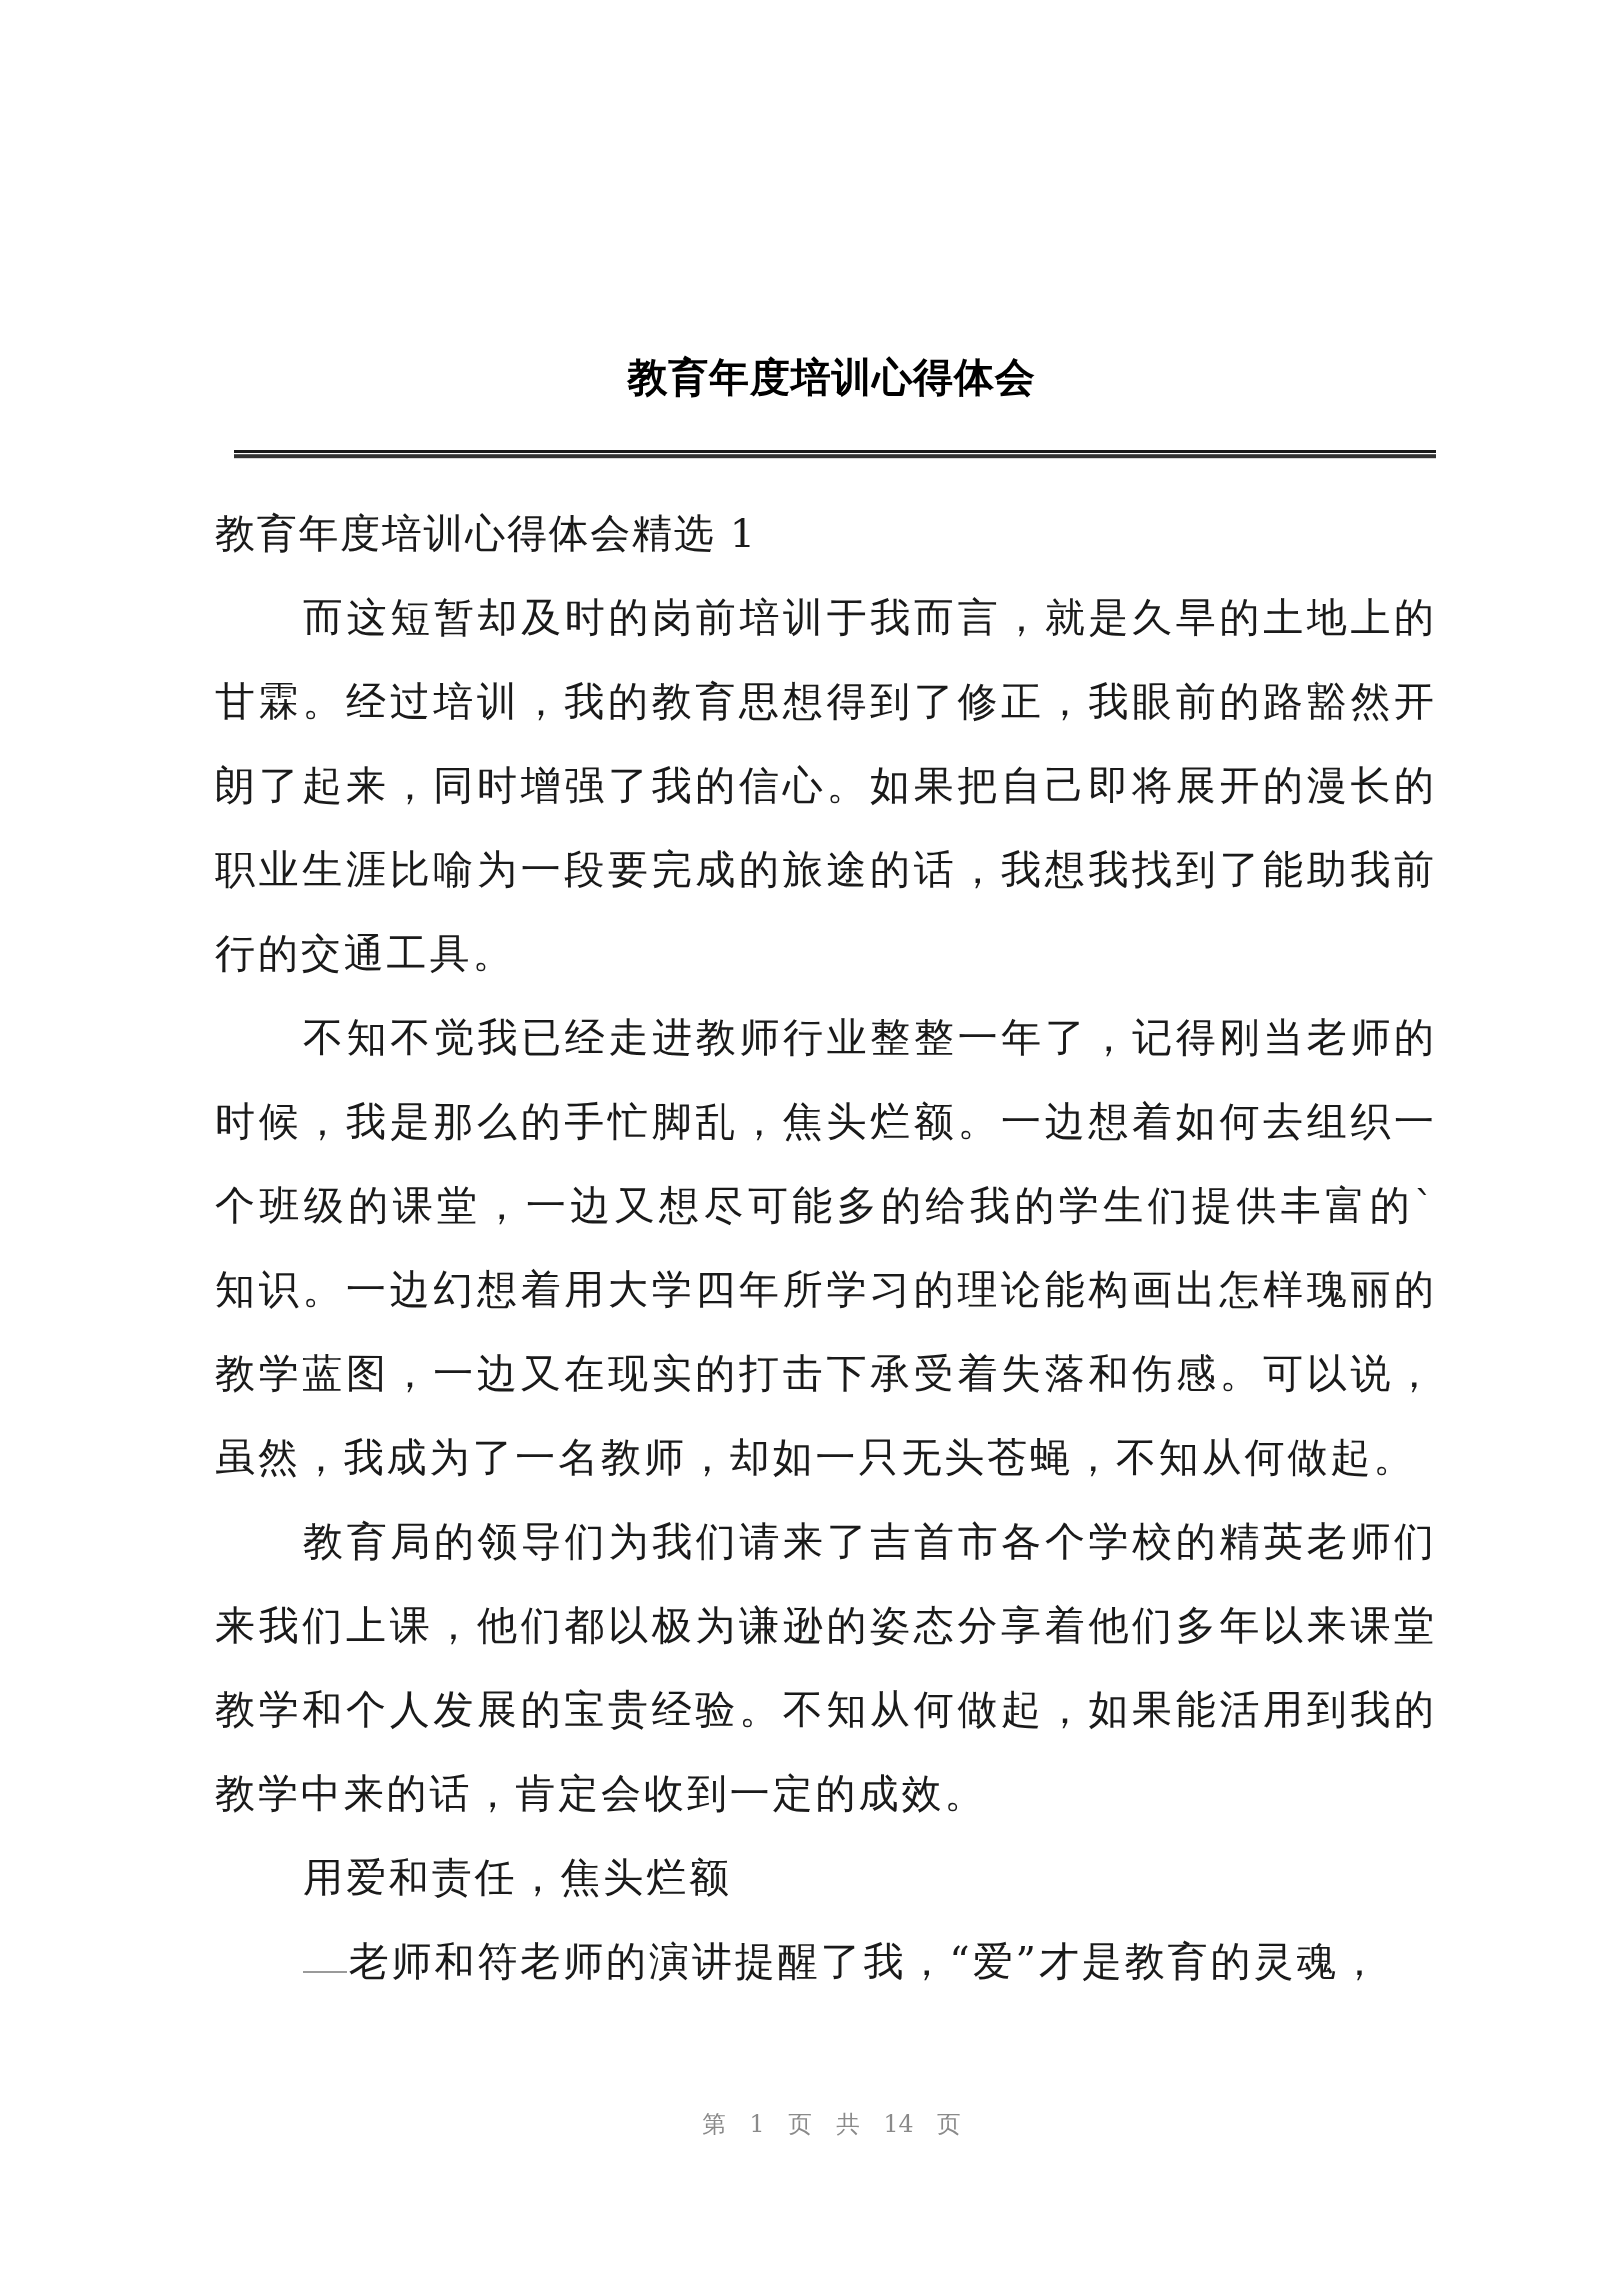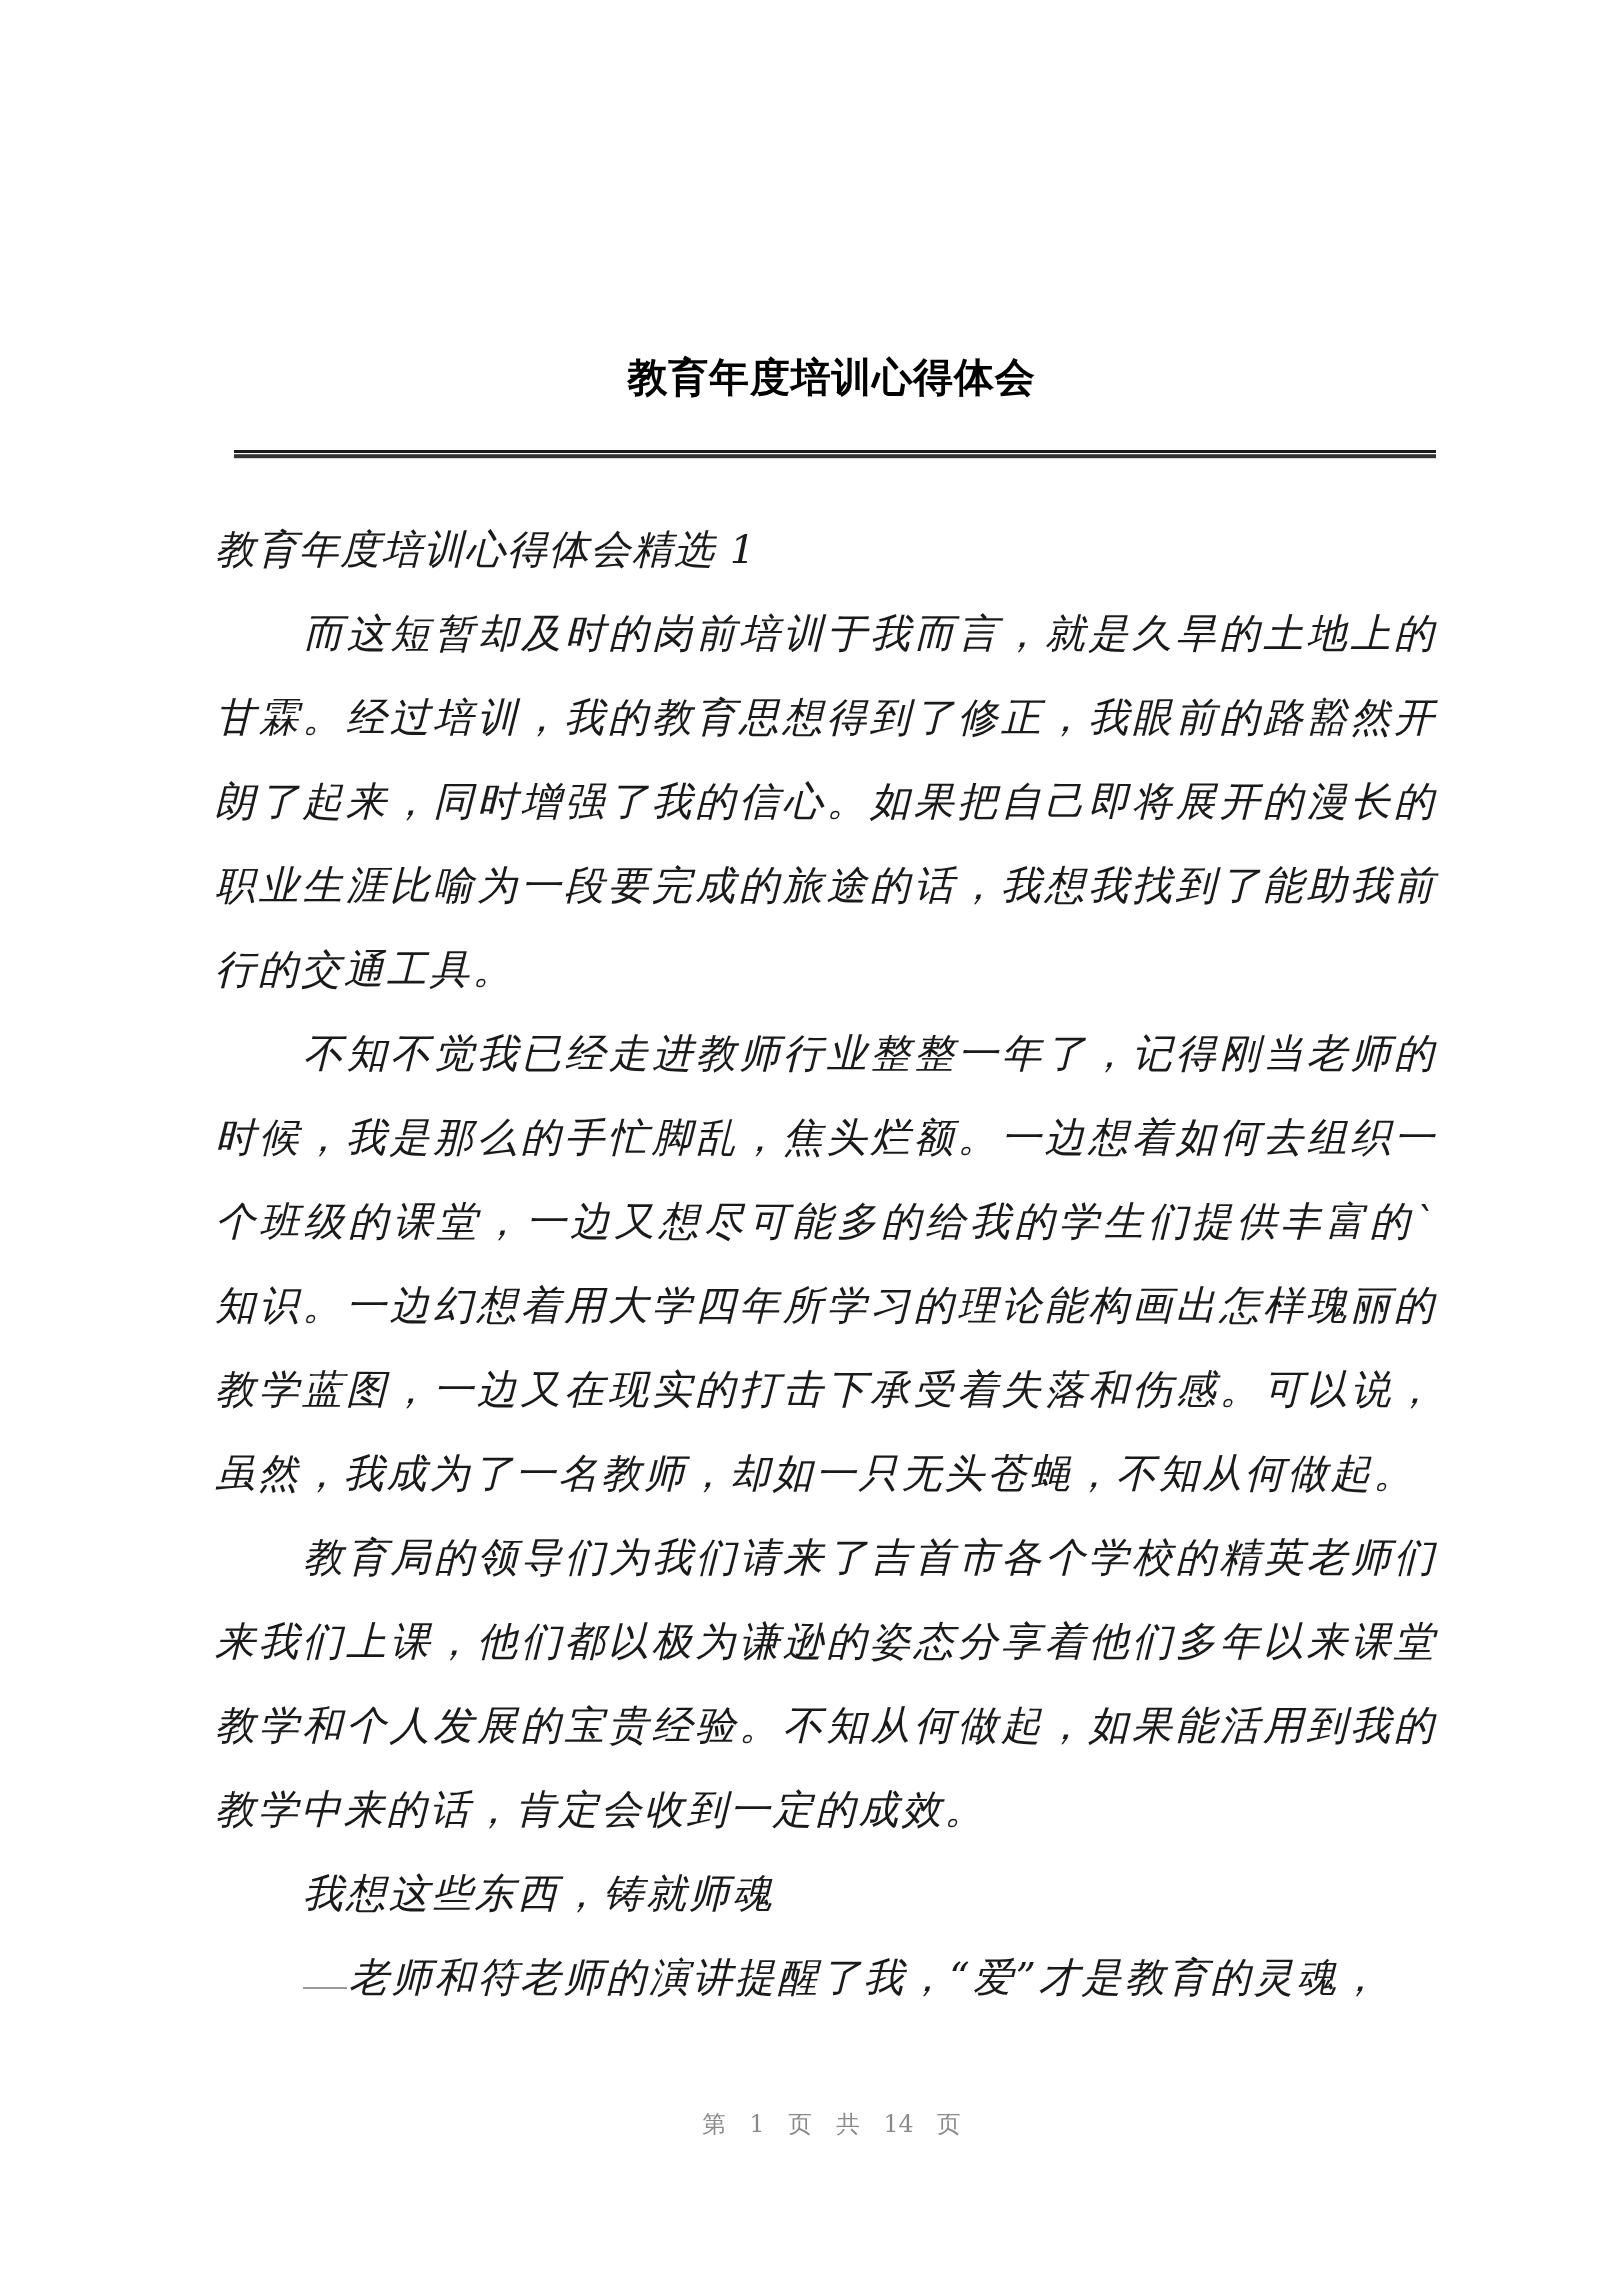--- a/index.html
+++ b/index.html
@@ -42,29 +42,28 @@
       top: 426px;
       width: 1202px;
       height: 2.5px;
       background: #1a1a1a;
       border-bottom: 1.3px solid #ffffff;
       box-shadow: 0 4.2px 0 0 #333333;
     }
     .body-text {
       position: absolute;
       left: 215px;
-      top: 483px;
+      top: 467px;
       width: 1222px;
       font-family: "DejaVu Serif", serif;
       font-size: 40px;
       line-height: 84px;
       color: #1a1a1a;
       letter-spacing: 2.9px;
       text-align: justify;
-      font-style: italic;
     }
     .body-text p {
       margin: 0;
       padding: 0;
     }
     .section-heading {
       letter-spacing: 1.7px;
     }
     .indent {
       text-indent: 88px;
@@ -103,21 +102,21 @@
 
   <div class="doc-title">教育年度培训心得体会</div>
 
   <div class="double-rule"></div>
 
   <div class="body-text">
     <p class="section-heading">教育年度培训心得体会精选 1</p>
     <p class="indent">而这短暂却及时的岗前培训于我而言，就是久旱的土地上的甘霖。经过培训，我的教育思想得到了修正，我眼前的路豁然开朗了起来，同时增强了我的信心。如果把自己即将展开的漫长的职业生涯比喻为一段要完成的旅途的话，我想我找到了能助我前行的交通工具。</p>
     <p class="indent">不知不觉我已经走进教师行业整整一年了，记得刚当老师的时候，我是那么的手忙脚乱，焦头烂额。一边想着如何去组织一个班级的课堂，一边又想尽可能多的给我的学生们提供丰富的`知识。一边幻想着用大学四年所学习的理论能构画出怎样瑰丽的教学蓝图，一边又在现实的打击下承受着失落和伤感。可以说，虽然，我成为了一名教师，却如一只无头苍蝇，不知从何做起。</p>
     <p class="indent">教育局的领导们为我们请来了吉首市各个学校的精英老师们来我们上课，他们都以极为谦逊的姿态分享着他们多年以来课堂教学和个人发展的宝贵经验。不知从何做起，如果能活用到我的教学中来的话，肯定会收到一定的成效。</p>
-    <p class="sub-heading">我想这些东西，铸就师魂</p>
+    <p class="sub-heading">用爱和责任，焦头烂额</p>
     <p class="sub-heading"><span class="blank-fill"></span><span>老师和符老师的演讲提醒了我，“爱”才是教育的灵魂，</span></p>
   </div>
 
   <div class="footer">
     <span>第</span><span>1</span><span>页 共</span><span>14</span><span>页</span>
   </div>
 
 </div>
 
 

